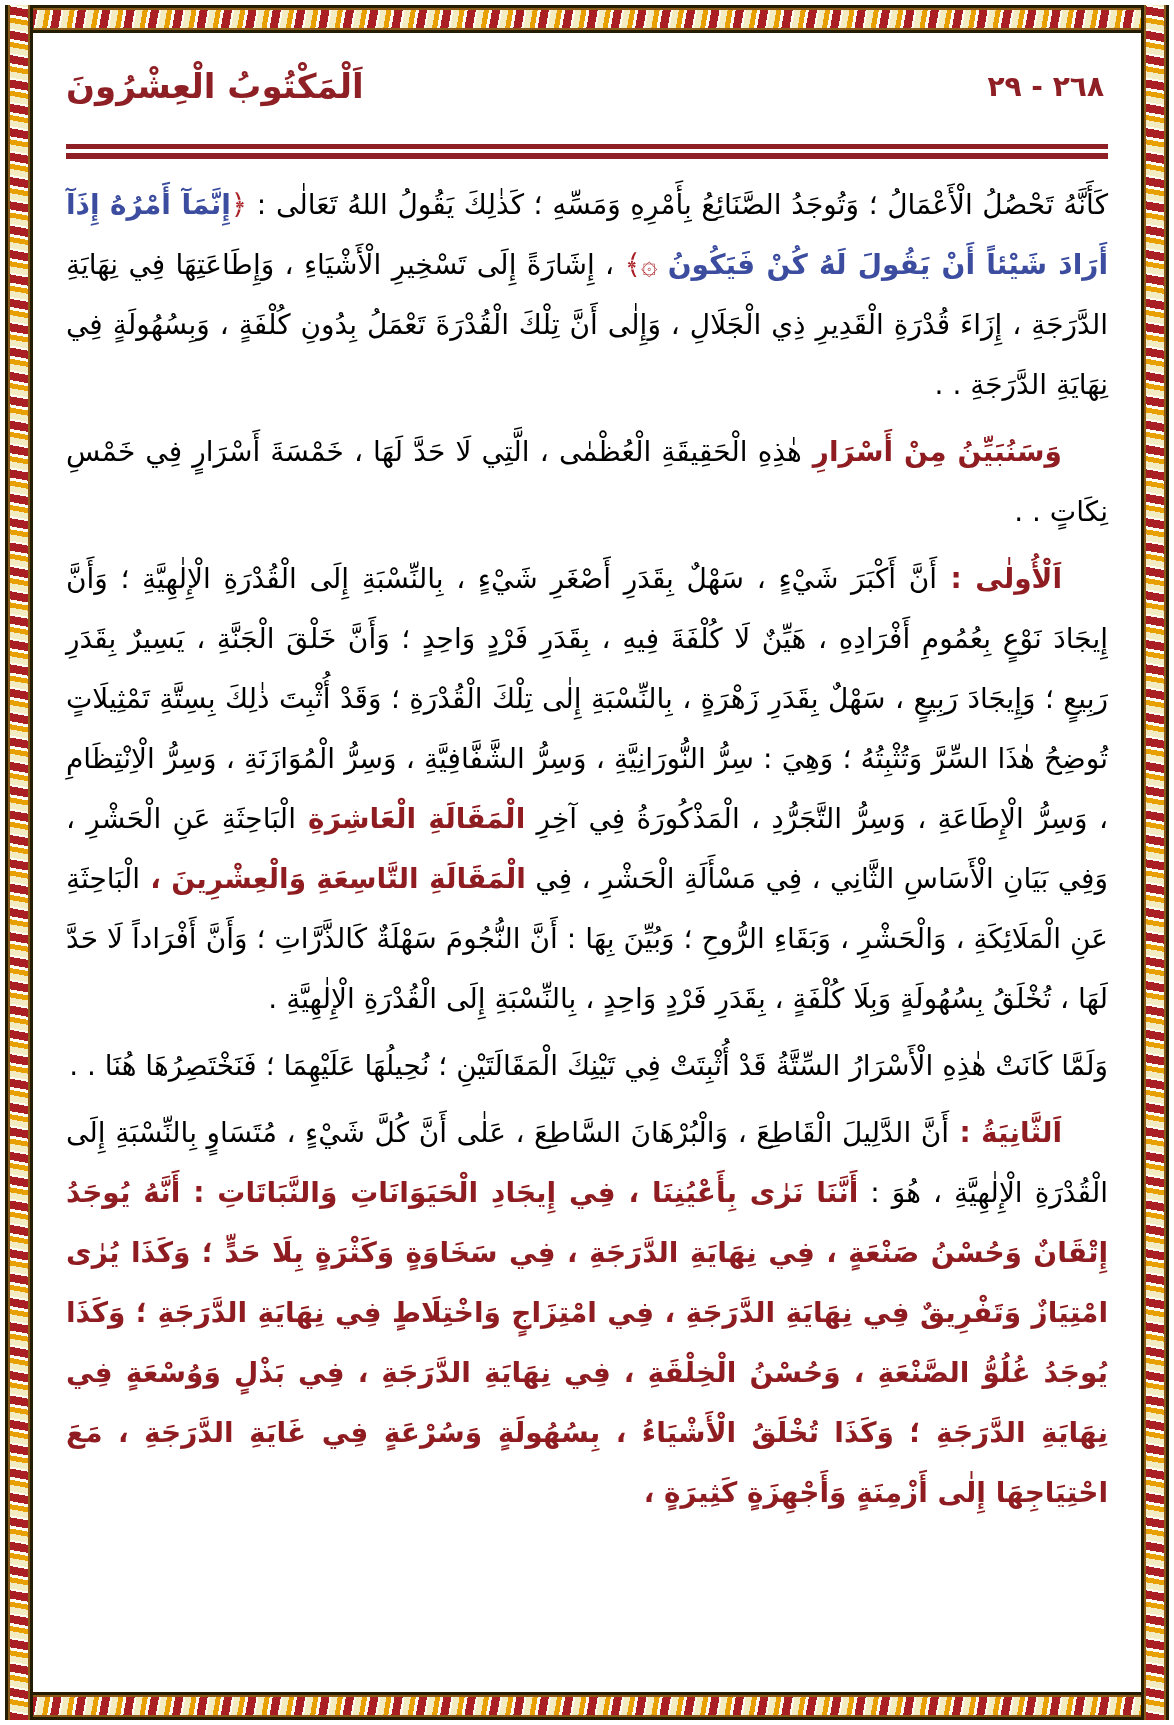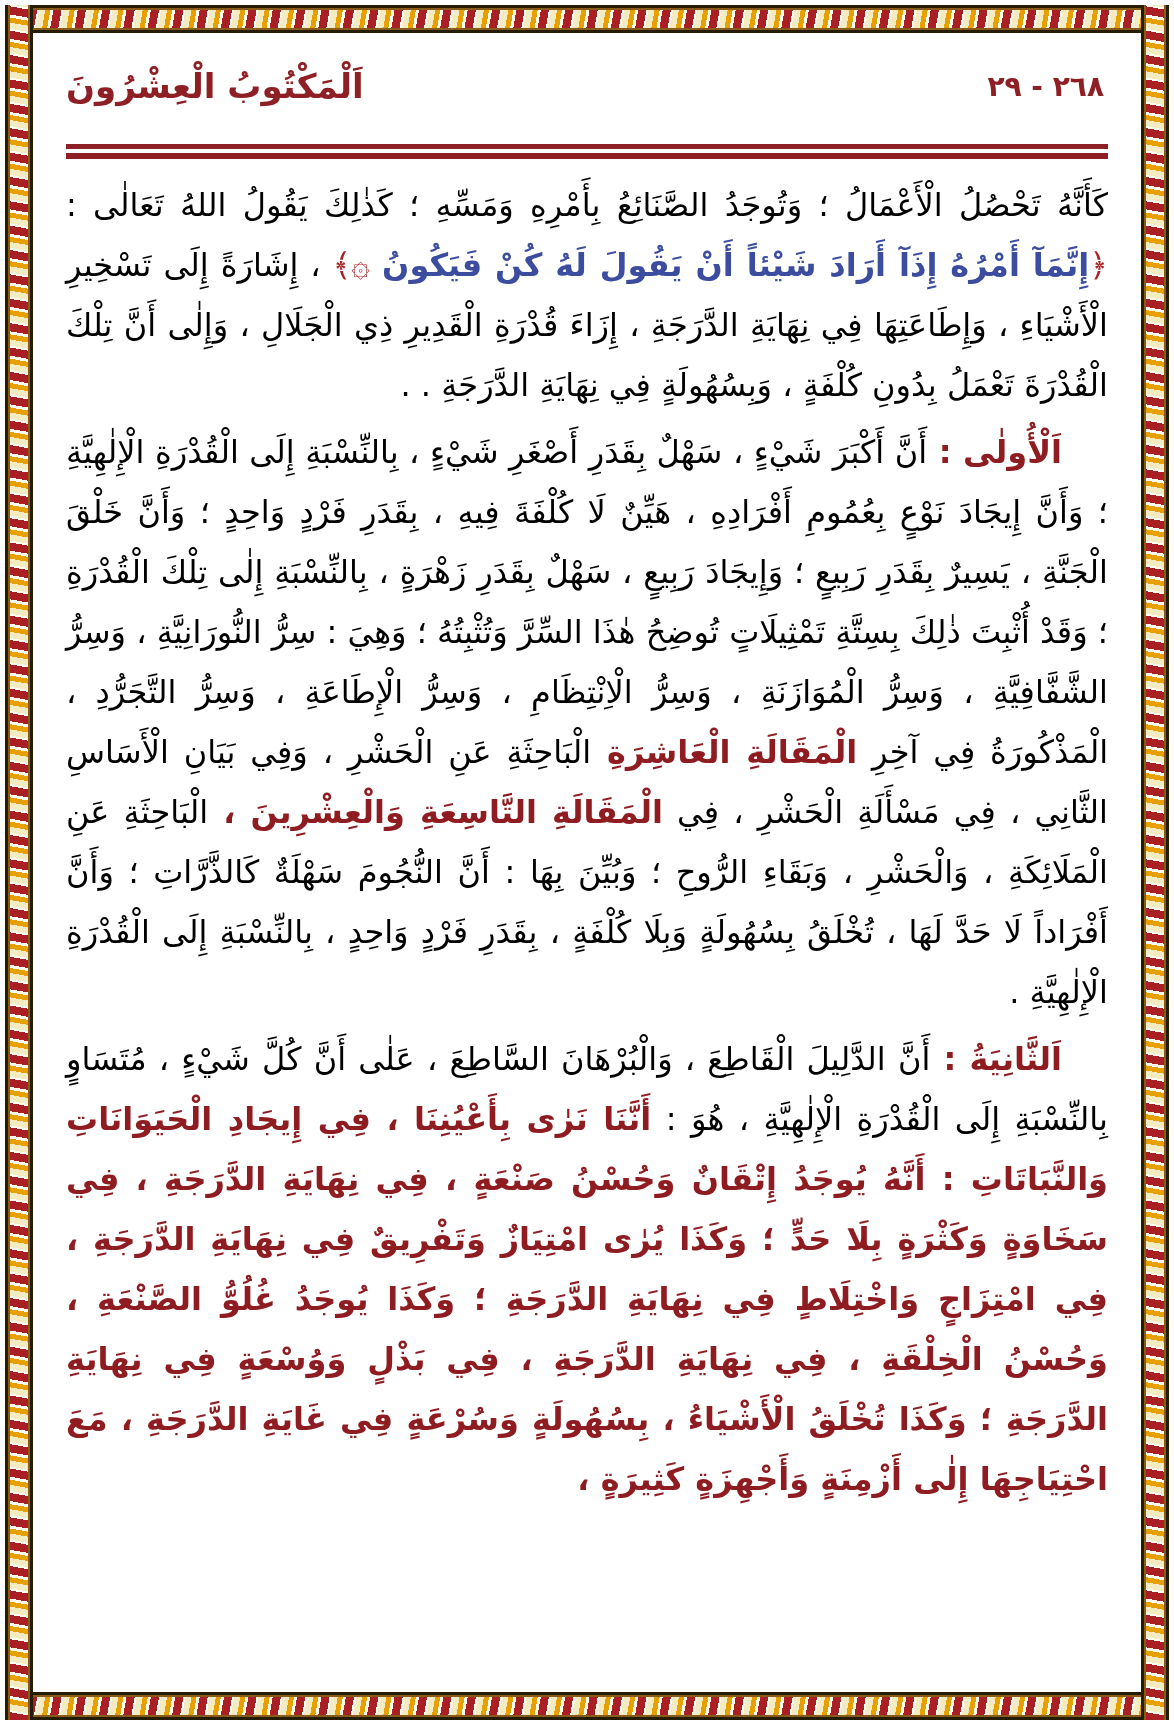--- a/index.html
+++ b/index.html
@@ -36,21 +36,21 @@
   .title{
     position:absolute;left:0;right:80px;top:22px;text-align:left;
     color:#8e1f24;font-weight:bold;font-size:34px;white-space:nowrap;
   }
   .rule{
     height:4px;background:transparent;
     border-top:5px solid #8e1f24;border-bottom:6px solid #8e1f24;
     margin-bottom:16px;
   }
   .body p{
-    margin:0 0 7px 0;font-size:32px;line-height:60px;color:#000;
+    margin:0 0 7px 0;font-size:28px;line-height:60px;color:#000;
     text-align:justify;text-justify:inter-word;
   }
   .indent{text-indent:46px;}
   .red{color:#8e1c20;font-weight:bold;}
   .blue{color:#3c4da0;font-weight:bold;}
   .orn{color:#a91f24;font-weight:normal;}
 </style>
 </head>
 <body>
 
@@ -67,21 +67,23 @@
       <div class="page-num">٢٦٨ - ٢٩</div>
       <div class="title">اَلْمَكْتُوبُ الْعِشْرُونَ</div>
     </div>
 
     <div class="rule"></div>
 
     <div class="body">
 
       <p><span>كَأَنَّهُ تَحْصُلُ الْأَعْمَالُ ؛ وَتُوجَدُ الصَّنَائِعُ بِأَمْرِهِ وَمَسِّهِ ؛ كَذٰلِكَ يَقُولُ اللهُ تَعَالٰى : </span><span class="orn">﴿</span><span class="blue">إِنَّمَآ أَمْرُهُ إِذَآ أَرَادَ شَيْئاً أَنْ يَقُولَ لَهُ كُنْ فَيَكُونُ</span><span class="orn"> ۞</span><span class="orn">﴾</span><span> ، إِشَارَةً إِلَى تَسْخِيرِ الْأَشْيَاءِ ، وَإِطَاعَتِهَا فِي نِهَايَةِ الدَّرَجَةِ ، إِزَاءَ قُدْرَةِ الْقَدِيرِ ذِي الْجَلَالِ ، وَإِلٰى أَنَّ تِلْكَ الْقُدْرَةَ تَعْمَلُ بِدُونِ كُلْفَةٍ ، وَبِسُهُولَةٍ فِي نِهَايَةِ الدَّرَجَةِ . .</span></p>
 
+      <p class="indent"><span class="red">وَسَنُبَيِّنُ مِنْ أَسْرَارِ </span><span>هٰذِهِ الْحَقِيقَةِ الْعُظْمٰى ، الَّتِي لَا حَدَّ لَهَا ، خَمْسَةَ أَسْرَارٍ فِي خَمْسِ نِكَاتٍ . .</span></p>
 
       <p class="indent"><span class="red">اَلْأُولٰى : </span><span>أَنَّ أَكْبَرَ شَيْءٍ ، سَهْلٌ بِقَدَرِ أَصْغَرِ شَيْءٍ ، بِالنِّسْبَةِ إِلَى الْقُدْرَةِ الْإِلٰهِيَّةِ ؛ وَأَنَّ إِيجَادَ نَوْعٍ بِعُمُومِ أَفْرَادِهِ ، هَيِّنٌ لَا كُلْفَةَ فِيهِ ، بِقَدَرِ فَرْدٍ وَاحِدٍ ؛ وَأَنَّ خَلْقَ الْجَنَّةِ ، يَسِيرٌ بِقَدَرِ رَبِيعٍ ؛ وَإِيجَادَ رَبِيعٍ ، سَهْلٌ بِقَدَرِ زَهْرَةٍ ، بِالنِّسْبَةِ إِلٰى تِلْكَ الْقُدْرَةِ ؛ وَقَدْ أُثْبِتَ ذٰلِكَ بِسِتَّةِ تَمْثِيلَاتٍ تُوضِحُ هٰذَا السِّرَّ وَتُثْبِتُهُ ؛ وَهِيَ : سِرُّ النُّورَانِيَّةِ ، وَسِرُّ الشَّفَّافِيَّةِ ، وَسِرُّ الْمُوَازَنَةِ ، وَسِرُّ الْاِنْتِظَامِ ، وَسِرُّ الْإِطَاعَةِ ، وَسِرُّ التَّجَرُّدِ ، الْمَذْكُورَةُ فِي آخِرِ </span><span class="red">الْمَقَالَةِ الْعَاشِرَةِ </span><span>الْبَاحِثَةِ عَنِ الْحَشْرِ ، وَفِي بَيَانِ الْأَسَاسِ الثَّانِي ، فِي مَسْأَلَةِ الْحَشْرِ ، فِي </span><span class="red">الْمَقَالَةِ التَّاسِعَةِ وَالْعِشْرِينَ ، </span><span>الْبَاحِثَةِ عَنِ الْمَلَائِكَةِ ، وَالْحَشْرِ ، وَبَقَاءِ الرُّوحِ ؛ وَبُيِّنَ بِهَا : أَنَّ النُّجُومَ سَهْلَةٌ كَالذَّرَّاتِ ؛ وَأَنَّ أَفْرَاداً لَا حَدَّ لَهَا ، تُخْلَقُ بِسُهُولَةٍ وَبِلَا كُلْفَةٍ ، بِقَدَرِ فَرْدٍ وَاحِدٍ ، بِالنِّسْبَةِ إِلَى الْقُدْرَةِ الْإِلٰهِيَّةِ .</span></p>
 
+      <p><span>وَلَمَّا كَانَتْ هٰذِهِ الْأَسْرَارُ السِّتَّةُ قَدْ أُثْبِتَتْ فِي تَيْنِكَ الْمَقَالَتَيْنِ ؛ نُحِيلُهَا عَلَيْهِمَا ؛ فَنَخْتَصِرُهَا هُنَا . .</span></p>
 
       <p class="indent"><span class="red">اَلثَّانِيَةُ : </span><span>أَنَّ الدَّلِيلَ الْقَاطِعَ ، وَالْبُرْهَانَ السَّاطِعَ ، عَلٰى أَنَّ كُلَّ شَيْءٍ ، مُتَسَاوٍ بِالنِّسْبَةِ إِلَى الْقُدْرَةِ الْإِلٰهِيَّةِ ، هُوَ : </span><span class="red">أَنَّنَا نَرٰى بِأَعْيُنِنَا ، فِي إِيجَادِ الْحَيَوَانَاتِ وَالنَّبَاتَاتِ : أَنَّهُ يُوجَدُ إِتْقَانٌ وَحُسْنُ صَنْعَةٍ ، فِي نِهَايَةِ الدَّرَجَةِ ، فِي سَخَاوَةٍ وَكَثْرَةٍ بِلَا حَدٍّ ؛ وَكَذَا يُرٰى امْتِيَازٌ وَتَفْرِيقٌ فِي نِهَايَةِ الدَّرَجَةِ ، فِي امْتِزَاجٍ وَاخْتِلَاطٍ فِي نِهَايَةِ الدَّرَجَةِ ؛ وَكَذَا يُوجَدُ غُلُوُّ الصَّنْعَةِ ، وَحُسْنُ الْخِلْقَةِ ، فِي نِهَايَةِ الدَّرَجَةِ ، فِي بَذْلٍ وَوُسْعَةٍ فِي نِهَايَةِ الدَّرَجَةِ ؛ وَكَذَا تُخْلَقُ الْأَشْيَاءُ ، بِسُهُولَةٍ وَسُرْعَةٍ فِي غَايَةِ الدَّرَجَةِ ، مَعَ احْتِيَاجِهَا إِلٰى أَزْمِنَةٍ وَأَجْهِزَةٍ كَثِيرَةٍ ،</span></p>
 
     </div>
   </div>
 </div>
 
 </body></html>

